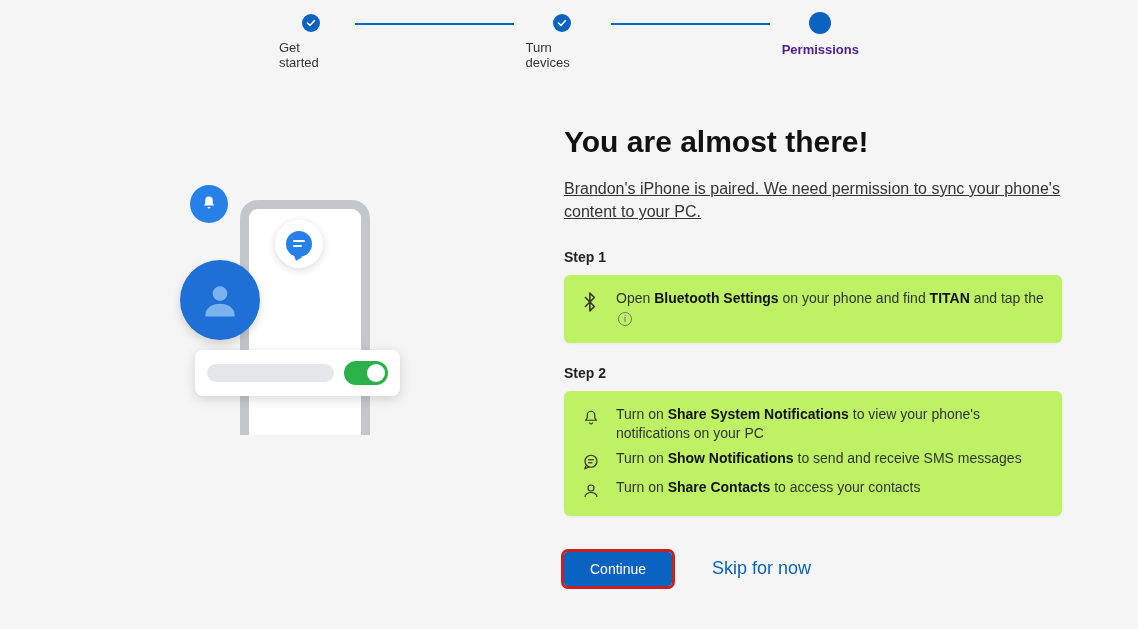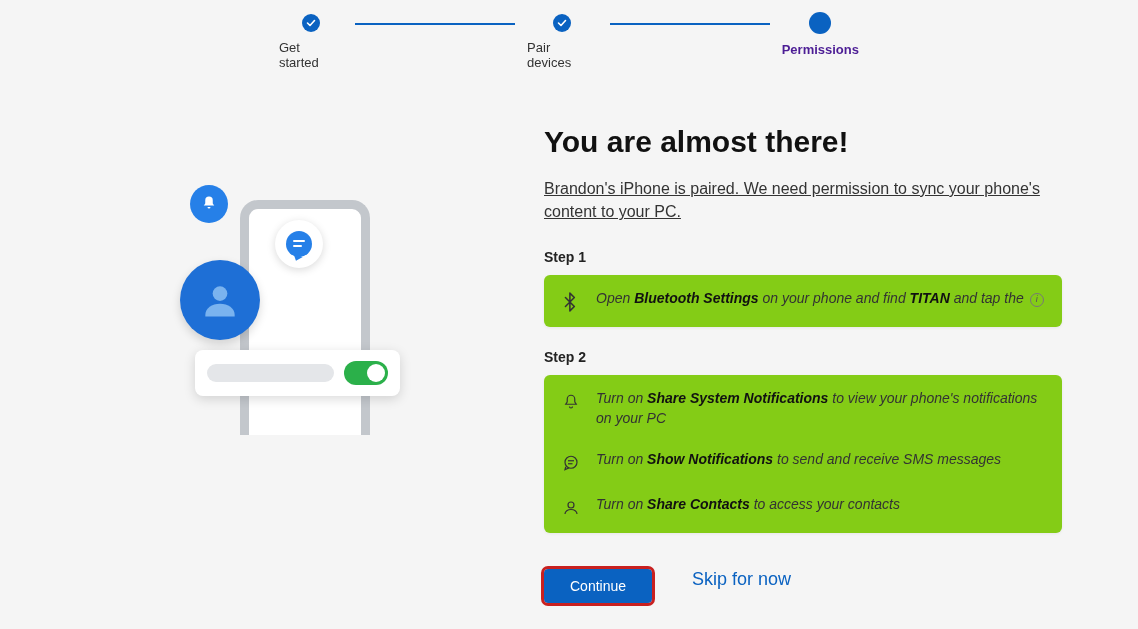--- a/index.html
+++ b/index.html
@@ -58,21 +58,21 @@
       width: 160px;
       height: 2px;
       background: #0a62c1;
       margin-top: 9px;
     }
     
     .content {
       display: flex;
       margin-top: 55px;
       padding: 0 76px 0 130px;
-      gap: 74px;
+      gap: 94px;
     }
     
     .illustration {
       flex: 0 0 340px;
       position: relative;
       height: 320px;
       margin-top: 50px;
     }
     .phone {
       position: absolute;
@@ -200,36 +200,35 @@
       margin-bottom: 26px;
       text-decoration: underline;
     }
     .step-heading {
       font-size: 14px;
       font-weight: 700;
       color: #222;
       margin-bottom: 10px;
     }
     .card {
-      background: #84cc16;
+      background: #bef264;
       border-radius: 6px;
       padding: 14px 16px;
       box-shadow: 0 1px 3px rgba(0,0,0,0.06);
       margin-bottom: 22px;
-      font-style: italic;
     }
     .card-row {
       display: flex;
       align-items: flex-start;
       gap: 14px;
       font-size: 14px;
       color: #333;
       line-height: 1.4;
     }
-    .card-row + .card-row { margin-top: 21px; }
+    .card-row + .card-row { margin-top: 5px; }
     .row-icon {
       flex: 0 0 22px;
       width: 22px;
       height: 22px;
       display: flex;
       align-items: center;
       justify-content: center;
       color: #444;
       margin-top: 2px;
     }
@@ -244,21 +243,21 @@
       align-items: center;
       justify-content: center;
       font-size: 9px;
       color: #555;
       margin-left: 2px;
       vertical-align: middle;
     }
     
     .button-row {
       display: flex;
-      align-items: flex-start;
+      align-items: center;
       gap: 40px;
       margin-top: 36px;
     }
     .btn-primary {
       background: #0a62c1;
       color: #fff;
       border: none;
       border-radius: 4px;
       padding: 9px 26px;
       font-size: 14px;
@@ -288,21 +287,21 @@
       </div>
       <div class="step-label">Get started</div>
     </div>
     <div class="connector"></div>
     <div class="step">
       <div class="step-circle">
         <svg width="10" height="10" viewBox="0 0 10 10">
             <path d="M1.5 5 L4 7.5 L8.5 2.5" stroke="#fff" stroke-width="1.6" fill="none" stroke-linecap="round" stroke-linejoin="round"></path>
           </svg>
       </div>
-      <div class="step-label">Pair devices</div>
+      <div class="step-label">Turn devices</div>
     </div>
     <div class="connector"></div>
     <div class="step">
       <div class="step-circle current"></div>
       <div class="step-label current">Permissions</div>
     </div>
   </div>
 
   <div class="content">
 

